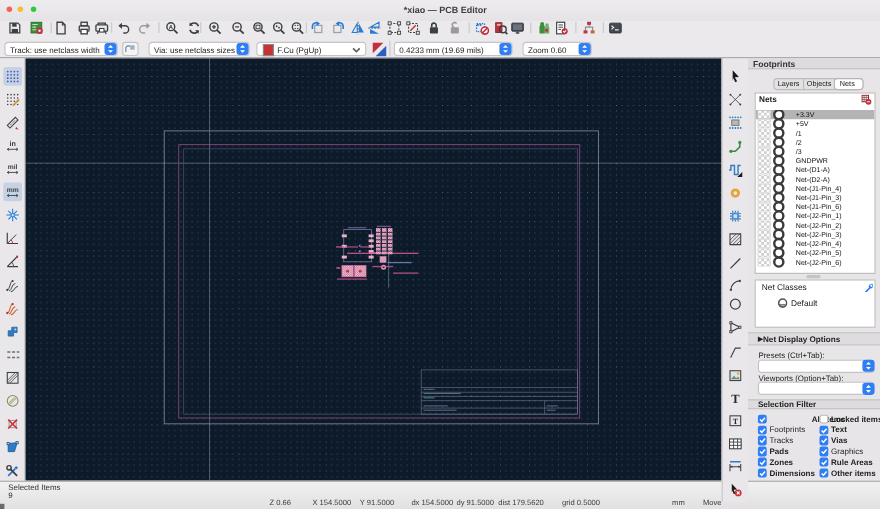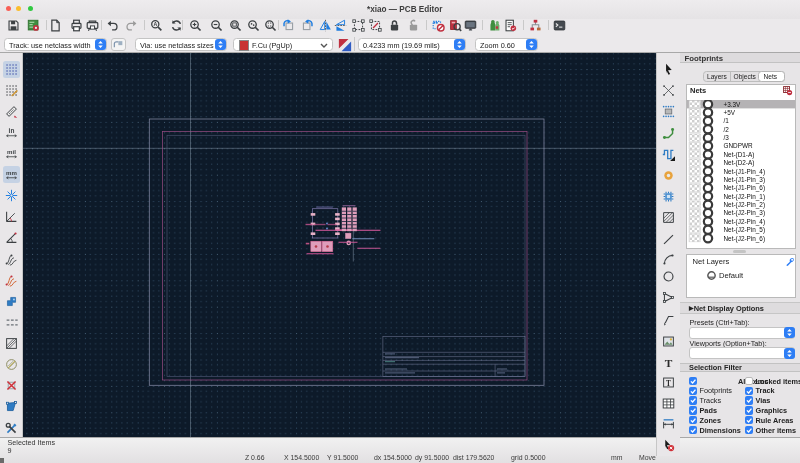--- a/index.html
+++ b/index.html
@@ -603,21 +603,21 @@
     <text x="36.5" y="123.75" font-size="6.4" fill="#111" font-family="Liberation Sans">Net-(J2-Pin_4)</text>
     <rect x="2" y="126.12" width="11.5" height="7.4" fill="url(#ckb)" stroke="#c8c8c8" stroke-width="0.4"></rect>
     <circle cx="21" cy="129.82" r="4.15" fill="#fff" stroke="#3a3a3a" stroke-width="2.2"></circle>
     <text x="36.5" y="132.12" font-size="6.4" fill="#111" font-family="Liberation Sans">Net-(J2-Pin_5)</text>
     <rect x="2" y="134.50" width="11.5" height="7.4" fill="url(#ckb)" stroke="#c8c8c8" stroke-width="0.4"></rect>
     <circle cx="21" cy="138.20" r="4.15" fill="#fff" stroke="#3a3a3a" stroke-width="2.2"></circle>
     <text x="36.5" y="140.50" font-size="6.4" fill="#111" font-family="Liberation Sans">Net-(J2-Pin_6)</text>
   </svg>
 <div style="position:absolute;left:733px;top:250.2px;width:13px;height:3px;background:#c4c4c4;border-radius:1.5px"></div>
 <div style="position:absolute;left:686px;top:254px;width:109.5px;height:43.5px;background:#fff;border:1px solid #b9b9b9;box-sizing:border-box"></div>
-<span style="position:absolute;left:692.5px;top:256.5px;font-size:7.6px;color:#222">Net Layers</span>
+<span style="position:absolute;left:692.5px;top:256.5px;font-size:7.6px;color:#222">Net Classes</span>
 <svg style="position:absolute;left:784.5px;top:256.5px" width="9.5" height="9.5" viewBox="0 0 16 16">
     <path d="M14 2a4.5 4.5 0 0 0-5.8 5.8L2 14l2.5 1 6-6A4.5 4.5 0 0 0 14 2z" fill="#2e7ef5"></path>
     <circle cx="12" cy="4.5" r="1.7" fill="#fff"></circle>
   </svg>
 <svg style="position:absolute;left:706.5px;top:270.5px" width="9" height="9" viewBox="0 0 16 16">
     <circle cx="8" cy="8" r="6.5" fill="none" stroke="#555" stroke-width="2.6"></circle>
     <path d="M3 11h10" stroke="#555" stroke-width="2"></path>
   </svg>
 <span style="position:absolute;left:719px;top:271px;font-size:7.6px;color:#222">Default</span>
 <div style="position:absolute;left:680px;top:302px;width:120px;height:12px;background:#dedcde;border-top:1px solid #c6c6c6;border-bottom:1px solid #c6c6c6;box-sizing:border-box"></div>
@@ -645,41 +645,41 @@
 <span style="position:absolute;left:755.5px;top:376.6px;font-size:7.3px;font-weight:bold;color:#222">Locked items</span>
 <div style="position:absolute;left:688.5px;top:386.6px;width:8.4px;height:8.4px;background:#2e7ef5;border-radius:2px"></div>
 <svg style="position:absolute;left:688.5px;top:386.6px" width="8.4" height="8.4" viewBox="0 0 10 10">
     <path d="M2.3 5.2l2 2 3.4-4" fill="none" stroke="#fff" stroke-width="1.6"></path>
   </svg>
 <span style="position:absolute;left:699.5px;top:386.40000000000003px;font-size:7.3px;font-weight:normal;color:#222">Footprints</span>
 <div style="position:absolute;left:744.5px;top:386.6px;width:8.4px;height:8.4px;background:#2e7ef5;border-radius:2px"></div>
 <svg style="position:absolute;left:744.5px;top:386.6px" width="8.4" height="8.4" viewBox="0 0 10 10">
     <path d="M2.3 5.2l2 2 3.4-4" fill="none" stroke="#fff" stroke-width="1.6"></path>
   </svg>
-<span style="position:absolute;left:755.5px;top:386.40000000000003px;font-size:7.3px;font-weight:bold;color:#222">Track</span>
+<span style="position:absolute;left:755.5px;top:386.40000000000003px;font-size:7.3px;font-weight:bold;color:#222">Text</span>
 <div style="position:absolute;left:688.5px;top:396.40000000000003px;width:8.4px;height:8.4px;background:#2e7ef5;border-radius:2px"></div>
 <svg style="position:absolute;left:688.5px;top:396.40000000000003px" width="8.4" height="8.4" viewBox="0 0 10 10">
     <path d="M2.3 5.2l2 2 3.4-4" fill="none" stroke="#fff" stroke-width="1.6"></path>
   </svg>
 <span style="position:absolute;left:699.5px;top:396.20000000000005px;font-size:7.3px;font-weight:normal;color:#222">Tracks</span>
 <div style="position:absolute;left:744.5px;top:396.40000000000003px;width:8.4px;height:8.4px;background:#2e7ef5;border-radius:2px"></div>
 <svg style="position:absolute;left:744.5px;top:396.40000000000003px" width="8.4" height="8.4" viewBox="0 0 10 10">
     <path d="M2.3 5.2l2 2 3.4-4" fill="none" stroke="#fff" stroke-width="1.6"></path>
   </svg>
 <span style="position:absolute;left:755.5px;top:396.20000000000005px;font-size:7.3px;font-weight:bold;color:#222">Vias</span>
 <div style="position:absolute;left:688.5px;top:406.2px;width:8.4px;height:8.4px;background:#2e7ef5;border-radius:2px"></div>
 <svg style="position:absolute;left:688.5px;top:406.2px" width="8.4" height="8.4" viewBox="0 0 10 10">
     <path d="M2.3 5.2l2 2 3.4-4" fill="none" stroke="#fff" stroke-width="1.6"></path>
   </svg>
 <span style="position:absolute;left:699.5px;top:406.0px;font-size:7.3px;font-weight:bold;color:#222">Pads</span>
 <div style="position:absolute;left:744.5px;top:406.2px;width:8.4px;height:8.4px;background:#2e7ef5;border-radius:2px"></div>
 <svg style="position:absolute;left:744.5px;top:406.2px" width="8.4" height="8.4" viewBox="0 0 10 10">
     <path d="M2.3 5.2l2 2 3.4-4" fill="none" stroke="#fff" stroke-width="1.6"></path>
   </svg>
-<span style="position:absolute;left:755.5px;top:406.0px;font-size:7.3px;font-weight:bold;color:#222">Graphics</span>
+<span style="position:absolute;left:755.5px;top:406.0px;font-size:7.3px;font-weight:normal;color:#222">Graphics</span>
 <div style="position:absolute;left:688.5px;top:416.0px;width:8.4px;height:8.4px;background:#2e7ef5;border-radius:2px"></div>
 <svg style="position:absolute;left:688.5px;top:416.0px" width="8.4" height="8.4" viewBox="0 0 10 10">
     <path d="M2.3 5.2l2 2 3.4-4" fill="none" stroke="#fff" stroke-width="1.6"></path>
   </svg>
 <span style="position:absolute;left:699.5px;top:415.8px;font-size:7.3px;font-weight:bold;color:#222">Zones</span>
 <div style="position:absolute;left:744.5px;top:416.0px;width:8.4px;height:8.4px;background:#2e7ef5;border-radius:2px"></div>
 <svg style="position:absolute;left:744.5px;top:416.0px" width="8.4" height="8.4" viewBox="0 0 10 10">
     <path d="M2.3 5.2l2 2 3.4-4" fill="none" stroke="#fff" stroke-width="1.6"></path>
   </svg>
 <span style="position:absolute;left:755.5px;top:415.8px;font-size:7.3px;font-weight:bold;color:#222">Rule Areas</span>

